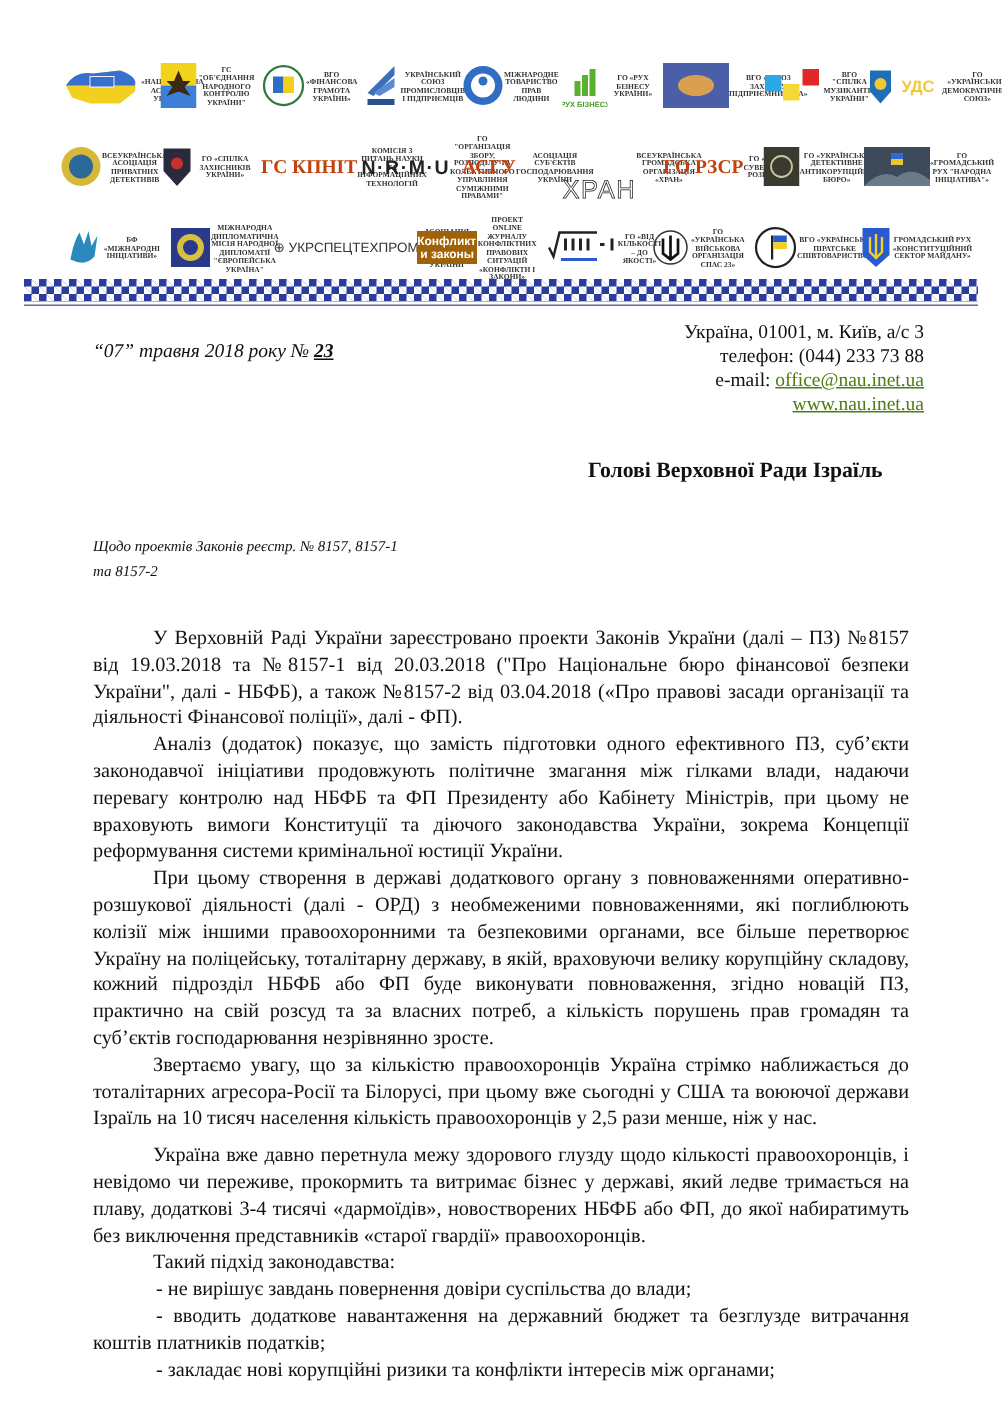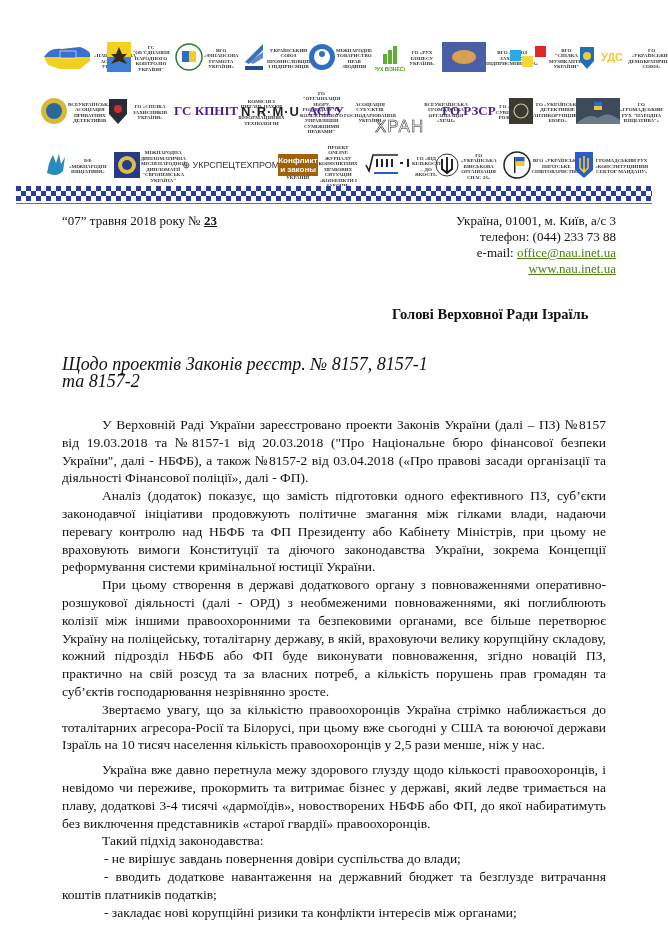--- a/index.html
+++ b/index.html
@@ -2,36 +2,36 @@
 <html><head>
 <meta charset="utf-8">
 <style>
   html, body { margin:0; padding:0; background:#ffffff; }
   body { width:668px; height:945px; position:relative; overflow:hidden; font-family:"Liberation Serif", serif; color:#111; }
   .logos { position:absolute; left:40px; top:30px; width:600px; }
   .logo-row { display:flex; justify-content:space-between; height:54px; margin-bottom:0; }
   .logo { width:64px; display:flex; align-items:center; }
   .logo .mark { height:30px; display:flex; align-items:center; justify-content:center; }
   .logo .cap { font-family:"Liberation Serif", serif; font-size:5px; line-height:5.5px; font-weight:bold; text-align:center; color:#333; margin-top:3px; text-transform:uppercase; }
-  .textlogo { font-family:"Liberation Sans", sans-serif; font-weight:bold; font-size:13px; color:#4c1d95; white-space:nowrap; }
+  .textlogo { font-family:"Liberation Sans", sans-serif; font-weight:bold; font-size:13px; color:#c2410c; white-space:nowrap; }
   .textlogo.dark { color:#222; letter-spacing:1px; }
   .textlogo.small { font-size:9px; font-weight:normal; color:#333; }
   .checker { position:absolute; left:16px; top:186px; width:636px; height:15px;
     background-color:#2b3c9e;
     background-image:
       linear-gradient(45deg, #fff 25%, transparent 25%, transparent 75%, #fff 75%),
       linear-gradient(45deg, #fff 25%, transparent 25%, transparent 75%, #fff 75%);
     background-size:10px 10px; background-position:0 0, 5px 5px; }
   .checker-line { position:absolute; left:16px; top:203px; width:636px; height:1px; background:#6a6a8a; }
-  .date { position:absolute; left:62px; top:213px; font-size:13px; }
+  .date { position:absolute; left:62px; top:226px; font-size:13px; font-style:italic; }
   .date .num { text-decoration:underline; font-weight:bold; }
   .addr { position:absolute; right:52px; top:213px; text-align:right; font-size:13px; line-height:16px; }
   .addr a { color:#4d7c0f; text-decoration:underline; }
   .addressee { position:absolute; left:392px; top:306px; font-size:14.5px; font-weight:bold; }
-  .subject { position:absolute; left:62px; top:356px; font-size:18px; font-style:italic; line-height:17px; }
+  .subject { position:absolute; left:62px; top:356px; font-size:10px; font-style:italic; line-height:17px; }
   .body { position:absolute; left:62px; top:416px; width:544px; font-size:13.5px; line-height:17.8px; text-align:justify; }
   .body p { margin:0; text-indent:40px; }
   .body p.gap { margin-top:7px; }
   .body p.item { text-indent:42px; }
 </style>
 </head>
 <body>
 
 <div class="logos">
 

